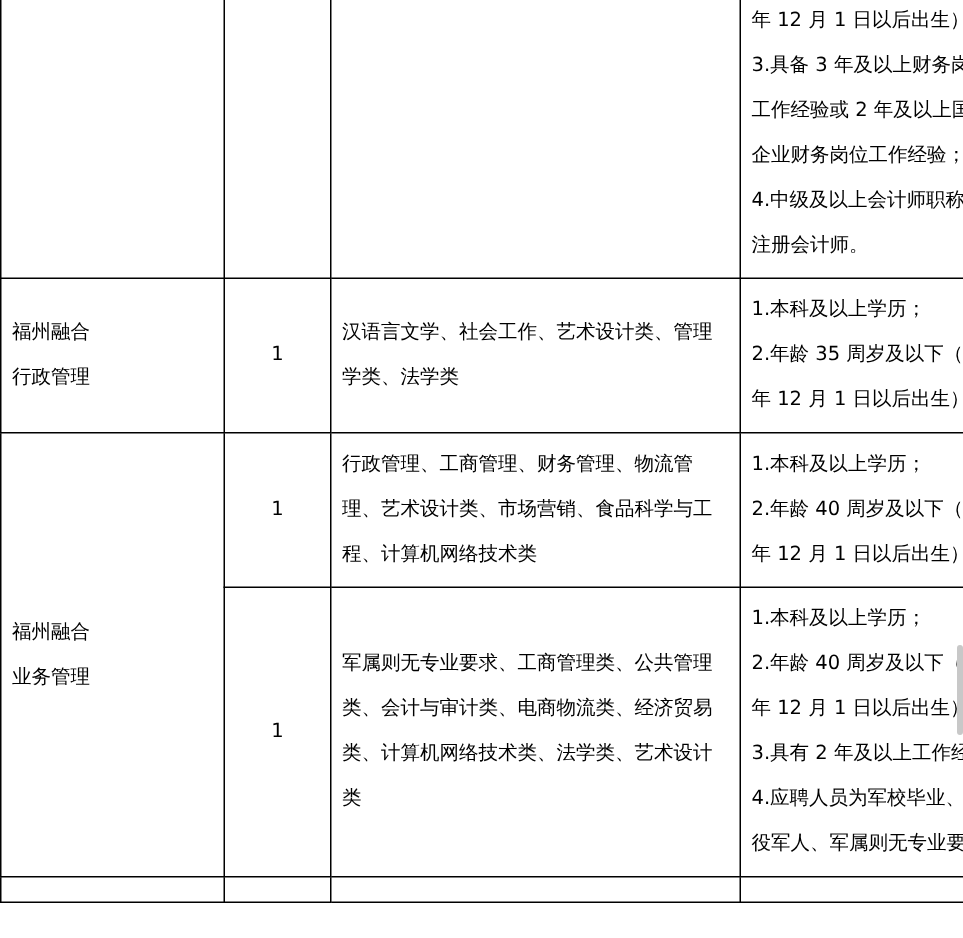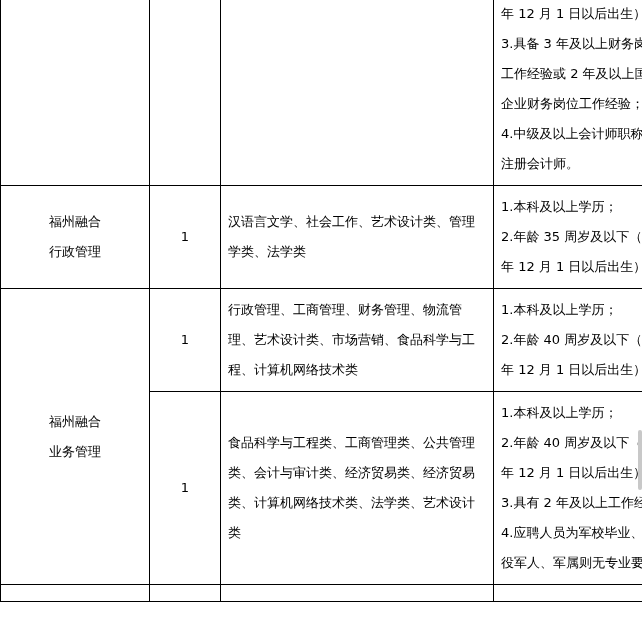--- a/index.html
+++ b/index.html
@@ -33,21 +33,20 @@
     border: 1px solid #000000;
     vertical-align: middle;
     padding: 6px 7px;
     font-size: 13px;
     line-height: 30px;
     color: #000;
     word-break: break-all;
   }
   td.col-dept {
     width: 134px;
-    text-align: center;
     vertical-align: middle;
     line-height: 28px;
   }
   td.col-num {
     width: 56px;
     text-align: center;
     vertical-align: middle;
   }
   td.col-major {
     width: 258px;
@@ -155,21 +154,21 @@
 2.年龄 40 周岁及以下（1983
 年 12 月 1 日以后出生）。</span>
         </td>
       </tr>
 
       <tr>
         <td class="col-num">
           <span class="cell-text">1</span>
         </td>
         <td class="col-major">
-          <span class="cell-text">食品科学与工程类、工商管理类、公共管理类、会计与审计类、经济贸易类、经济贸易类、计算机网络技术类、法学类、艺术设计类</span>
+          <span class="cell-text">军属则无专业要求、工商管理类、公共管理类、会计与审计类、电商物流类、经济贸易类、计算机网络技术类、法学类、艺术设计类</span>
         </td>
         <td class="col-req">
           <span class="cell-text">1.本科及以上学历；
 2.年龄 40 周岁及以下（1983
 年 12 月 1 日以后出生）；
 3.具有 2 年及以上工作经验；
 4.应聘人员为军校毕业、退
 役军人、军属则无专业要求</span>
         </td>
       </tr>

